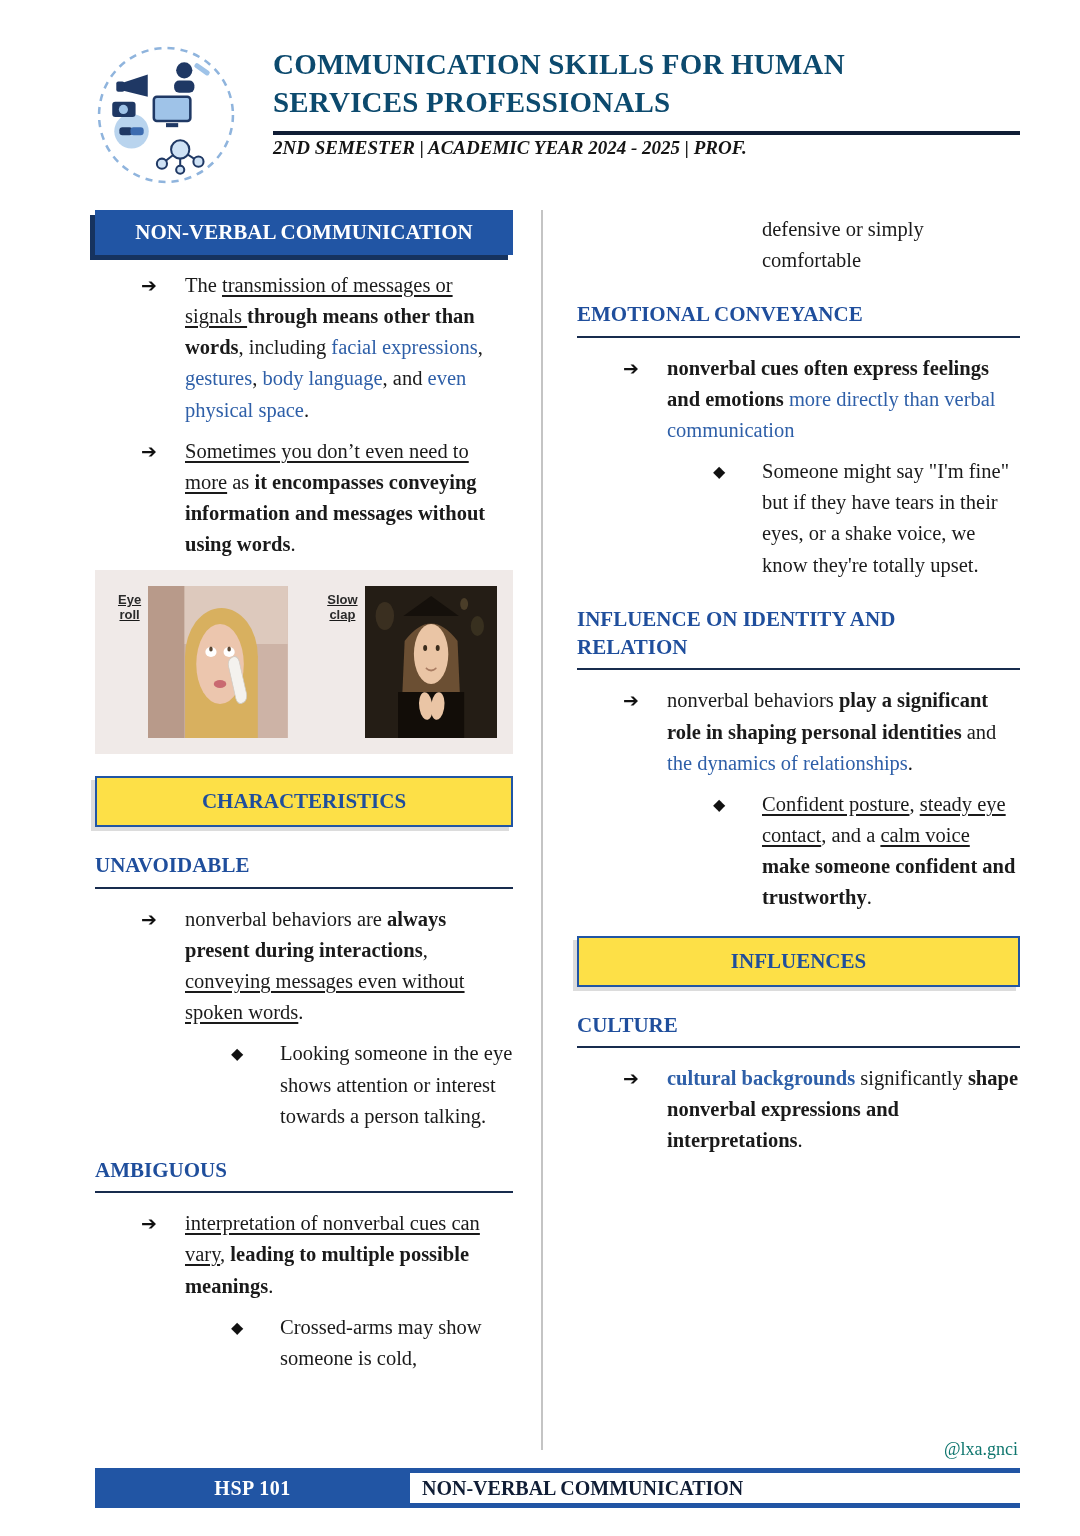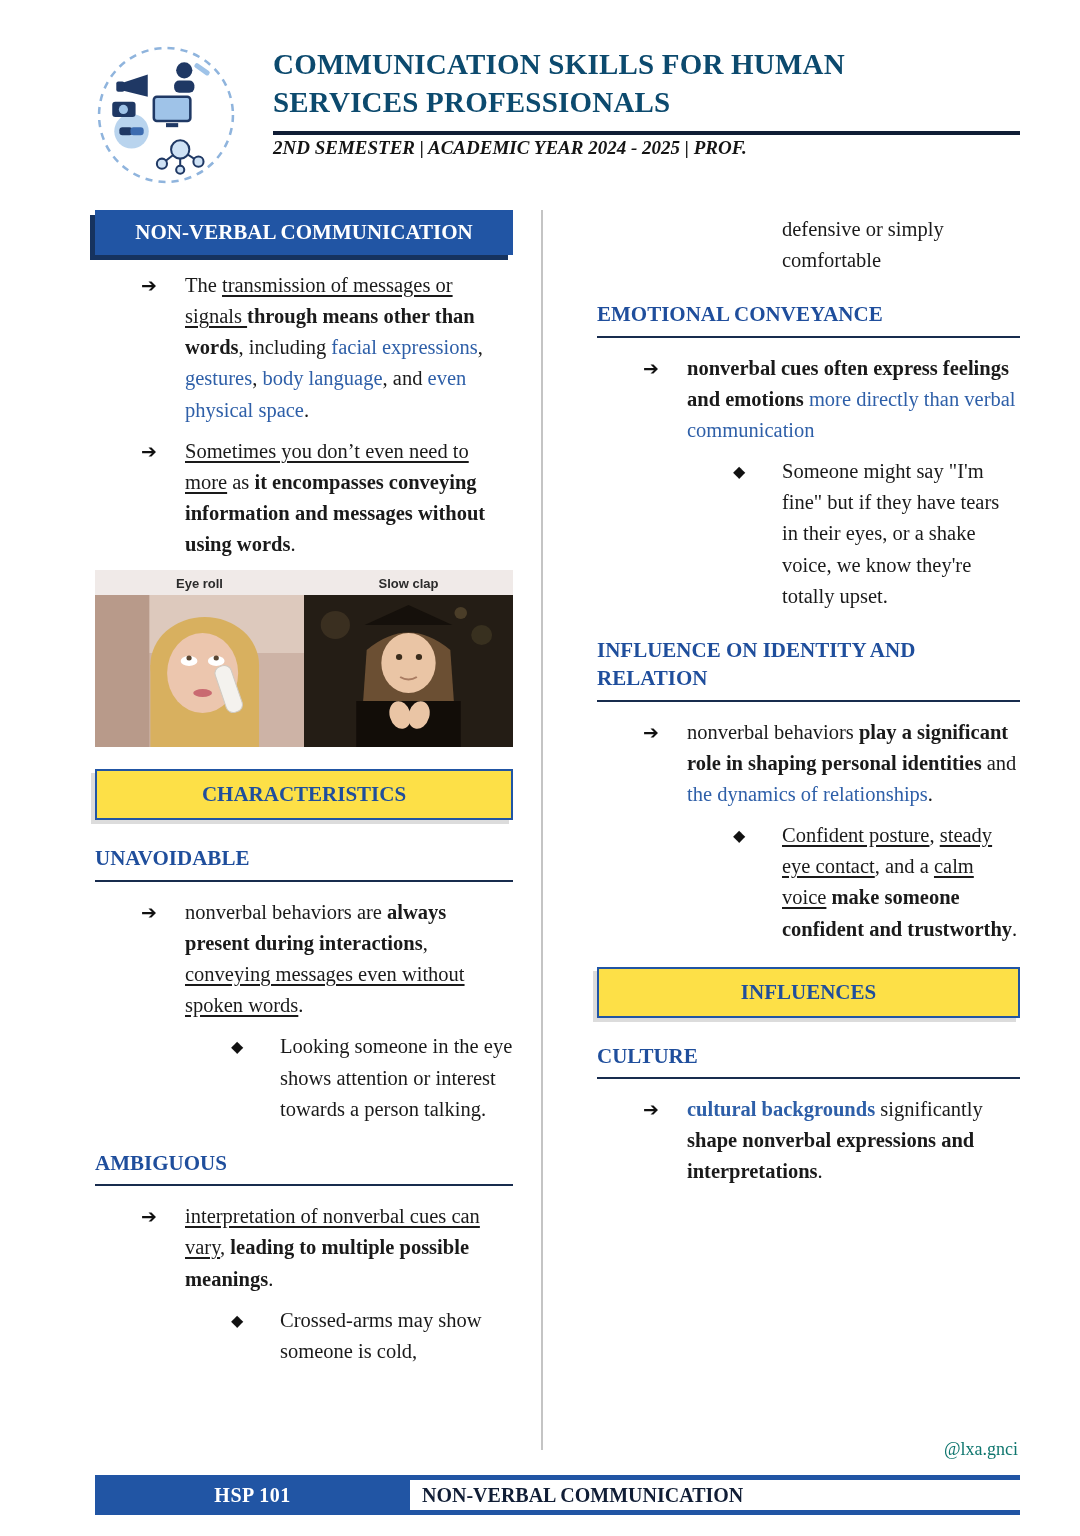--- a/index.html
+++ b/index.html
@@ -20,21 +20,21 @@
   .logo { width: 142px; height: 142px; flex: none; margin-top: 2px; }
   .hdr-right { flex: 1; padding-top: 4px; }
   .title { font-size: 29px; font-weight: bold; color: #0c4a6e; line-height: 1.3; letter-spacing: .2px; }
   .title span { display: block; }
   .hdr-rule { height: 4px; background: #101d35; margin-top: 10px; }
   .subtitle { font-style: italic; font-weight: 600; font-size: 19px; margin-top: 2px; color: #141414; }
 
   
   .columns { display: flex; margin-top: 24px; min-height: 1240px; }
   .col-l { flex: 0 0 448px; border-right: 2px solid #c4c4c4; padding-right: 28px; }
-  .col-r { flex: 1; padding-left: 54px; }
+  .col-r { flex: 1; padding-left: 34px; }
 
   .banner {
     background: #2155a4; color: #fff; font-weight: bold; font-size: 21px;
     text-align: center; padding: 10px 4px;
     box-shadow: -5px 5px 0 #16335f;
   }
   .outline-box {
     border: 2.5px solid #2155a4; background: #fde047; color: #1f4e9c;
     font-weight: bold; font-size: 21px; text-align: center;
     padding: 11px 4px; margin: 22px 0 4px;
@@ -60,30 +60,30 @@
   .cont { padding-left: 185px; font-size: 20.5px; line-height: 1.52; margin-top: 4px; }
 
   
   .seg-b { font-weight: bold; }
   .seg-i { }
   .seg-u { text-decoration: underline; text-underline-offset: 3px; }
   .seg-c { color: #2e5fa8; }
 
   
   .gif-strip { display: flex; background: #f0eae8; margin: 6px 0 2px; }
-  .gif-strip figure { margin: 0; flex: 1; display: flex; flex-direction: column; }
+  .gif-strip figure { margin: 16px; flex: 1; display: flex; flex-direction: row; text-decoration: underline; }
   .gif-cap {
     font-family: "Liberation Sans", "DejaVu Sans", sans-serif;
     font-weight: bold; font-size: 13px; text-align: center;
     padding: 6px 0 4px; color: #2b2b2b;
   }
   .photo { width: 100%; height: 152px; display: block; }
 
   
-  .footer { position: absolute; left: 95px; right: 60px; bottom: 21px; height: 40px; display: flex; justify-content: flex-end; }
+  .footer { position: absolute; left: 95px; right: 60px; bottom: 28px; height: 40px; display: flex; justify-content: flex-end; }
   .footer-left {
     width: 315px; background: #2155a4; color: #fff; font-weight: bold; font-size: 20px;
     display: flex; align-items: center; justify-content: center; letter-spacing: .5px;
   }
   .footer-right {
     flex: 1; background: #fff;
     border-top: 5px solid #2155a4; border-bottom: 5px solid #2155a4;
     display: flex; align-items: center; padding-left: 12px;
     font-weight: bold; font-size: 20px; color: #101d35;
   }

